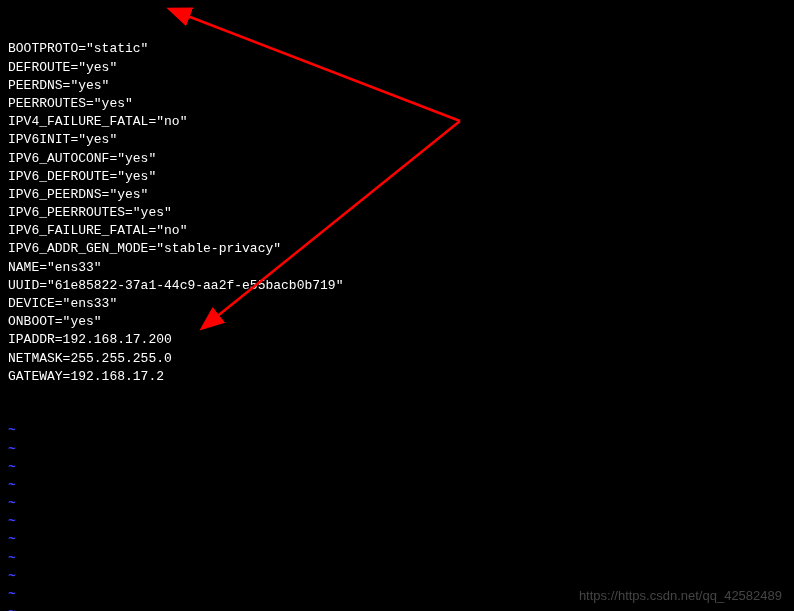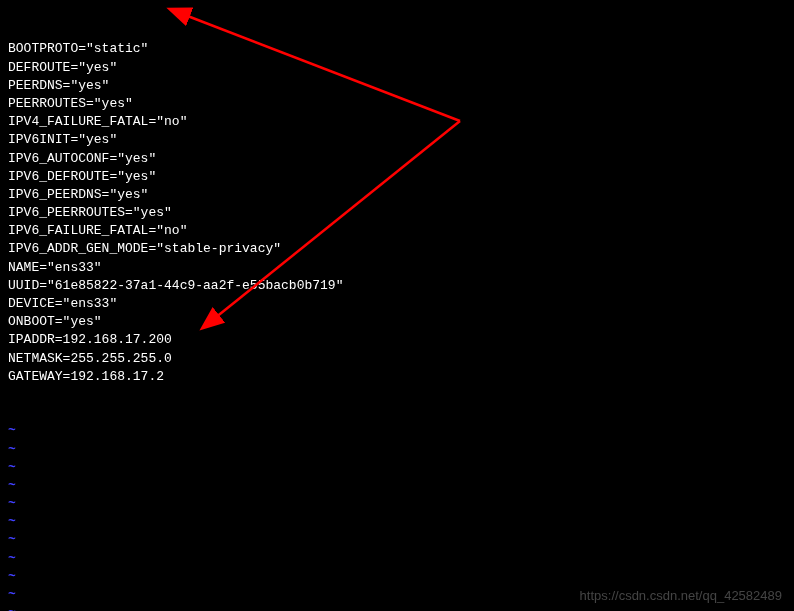--- a/index.html
+++ b/index.html
@@ -61,13 +61,13 @@
       <polygon points="0 0, 10 4, 0 8" fill="#ff0000"></polygon>
     </marker>
     <marker id="arrowhead2" markerWidth="10" markerHeight="8" refX="2" refY="4" orient="auto">
       <polygon points="0 0, 10 4, 0 8" fill="#ff0000"></polygon>
     </marker>
   </defs>
   <line x1="460" y1="121" x2="185" y2="15" stroke="#ff0000" stroke-width="2.5" marker-end="url(#arrowhead)"></line>
   <line x1="460" y1="121" x2="215" y2="318" stroke="#ff0000" stroke-width="2.5" marker-end="url(#arrowhead2)"></line>
 </svg>
 
-<div class="watermark">https://csdn.csdn.net/qq_42582489</div>
+<div class="watermark">https://https.csdn.net/qq_42582489</div>
 
 </body></html>

